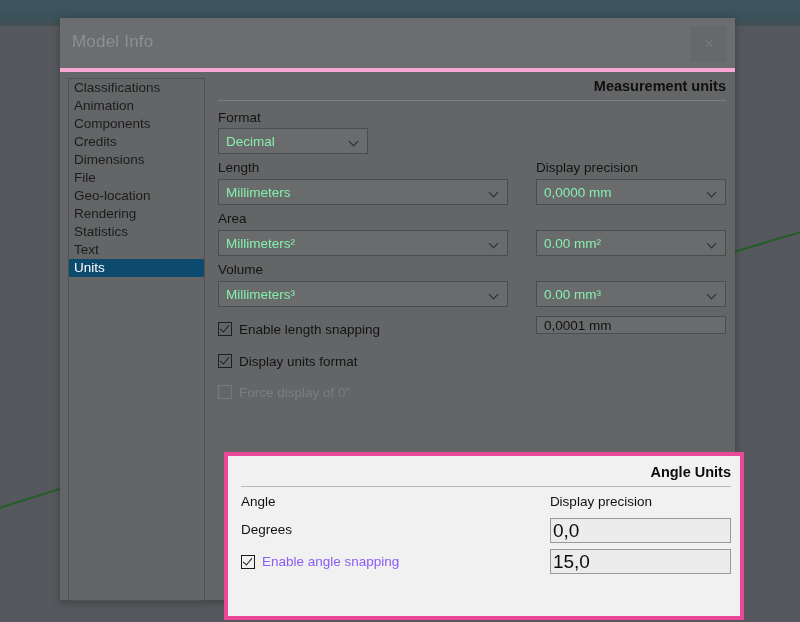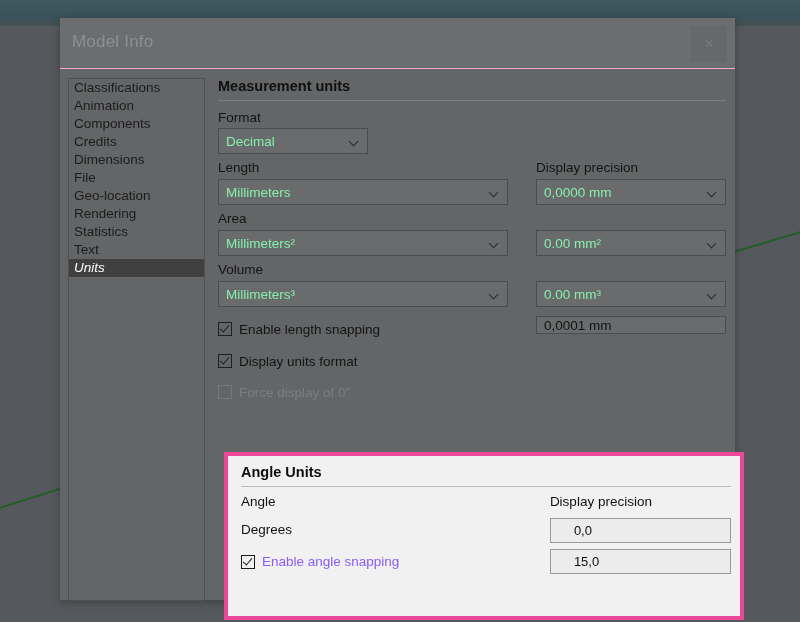--- a/index.html
+++ b/index.html
@@ -50,21 +50,21 @@
     left: 60px; top: 18px;
     width: 675px; height: 582px;
     background: #636567;
     box-shadow: 0 2px 8px rgba(0,0,0,.28);
   }
   #titlebar {
     position: absolute;
     left: 0; top: 0;
     width: 675px; height: 50px;
     background: #6b6d6f;
-    border-bottom: 1px solid #f9a8d4;
+    border-bottom: 4px solid #f9a8d4;
   }
   #window-title {
     position: absolute;
     left: 12px; top: 14px;
     font-size: 17px;
     color: #8d8f91;
     letter-spacing: .2px;
   }
   #close-button {
     position: absolute;
@@ -89,36 +89,36 @@
   }
   .cat-item {
     padding: 0 5px;
     height: 18px;
     line-height: 18px;
     font-size: 13.5px;
     color: #1c1c1c;
     white-space: nowrap;
   }
   .cat-item.selected {
-    background: #404040;
+    background: #0c4a6e;
     color: #ffffff;
-    font-style: italic;
   }
 
   
   #measurement-panel {
     position: absolute;
     left: 158px; top: 60px;
     width: 508px;
   }
   .section-title {
     font-size: 14.5px;
     font-weight: bold;
     color: #101010;
     padding-bottom: 6px;
+    text-align: right;
   }
   .section-rule {
     height: 1px;
     background: #7d7f81;
     margin-bottom: 9px;
   }
   .field-label {
     font-size: 13.5px;
     color: #141414;
     margin-bottom: 3px;
@@ -224,22 +224,22 @@
   #angle-panel .section-rule  { background: #b9b9b9; margin-bottom: 7px; }
   #angle-panel .field-label   { color: #111111; }
   #angle-panel .light-dd {
     height: 25px;
     background: #ececec;
     border: 1px solid #9a9a9a;
     box-sizing: border-box;
     position: relative;
     display: flex;
     align-items: center;
-    padding-left: 23px;
-    font-size: 13px;
+    padding-left: 2px;
+    font-size: 19px;
     color: #0d0d0d;
     cursor: default;
   }
   #angle-panel .light-dd .chev::before {
     border-right-color: #555;
     border-bottom-color: #555;
   }
   #angle-panel .checkbox { border-color: #1a1a1a; }
   #angle-panel .checkbox.checked::after {
     border-right-color: #1a1a1a;

